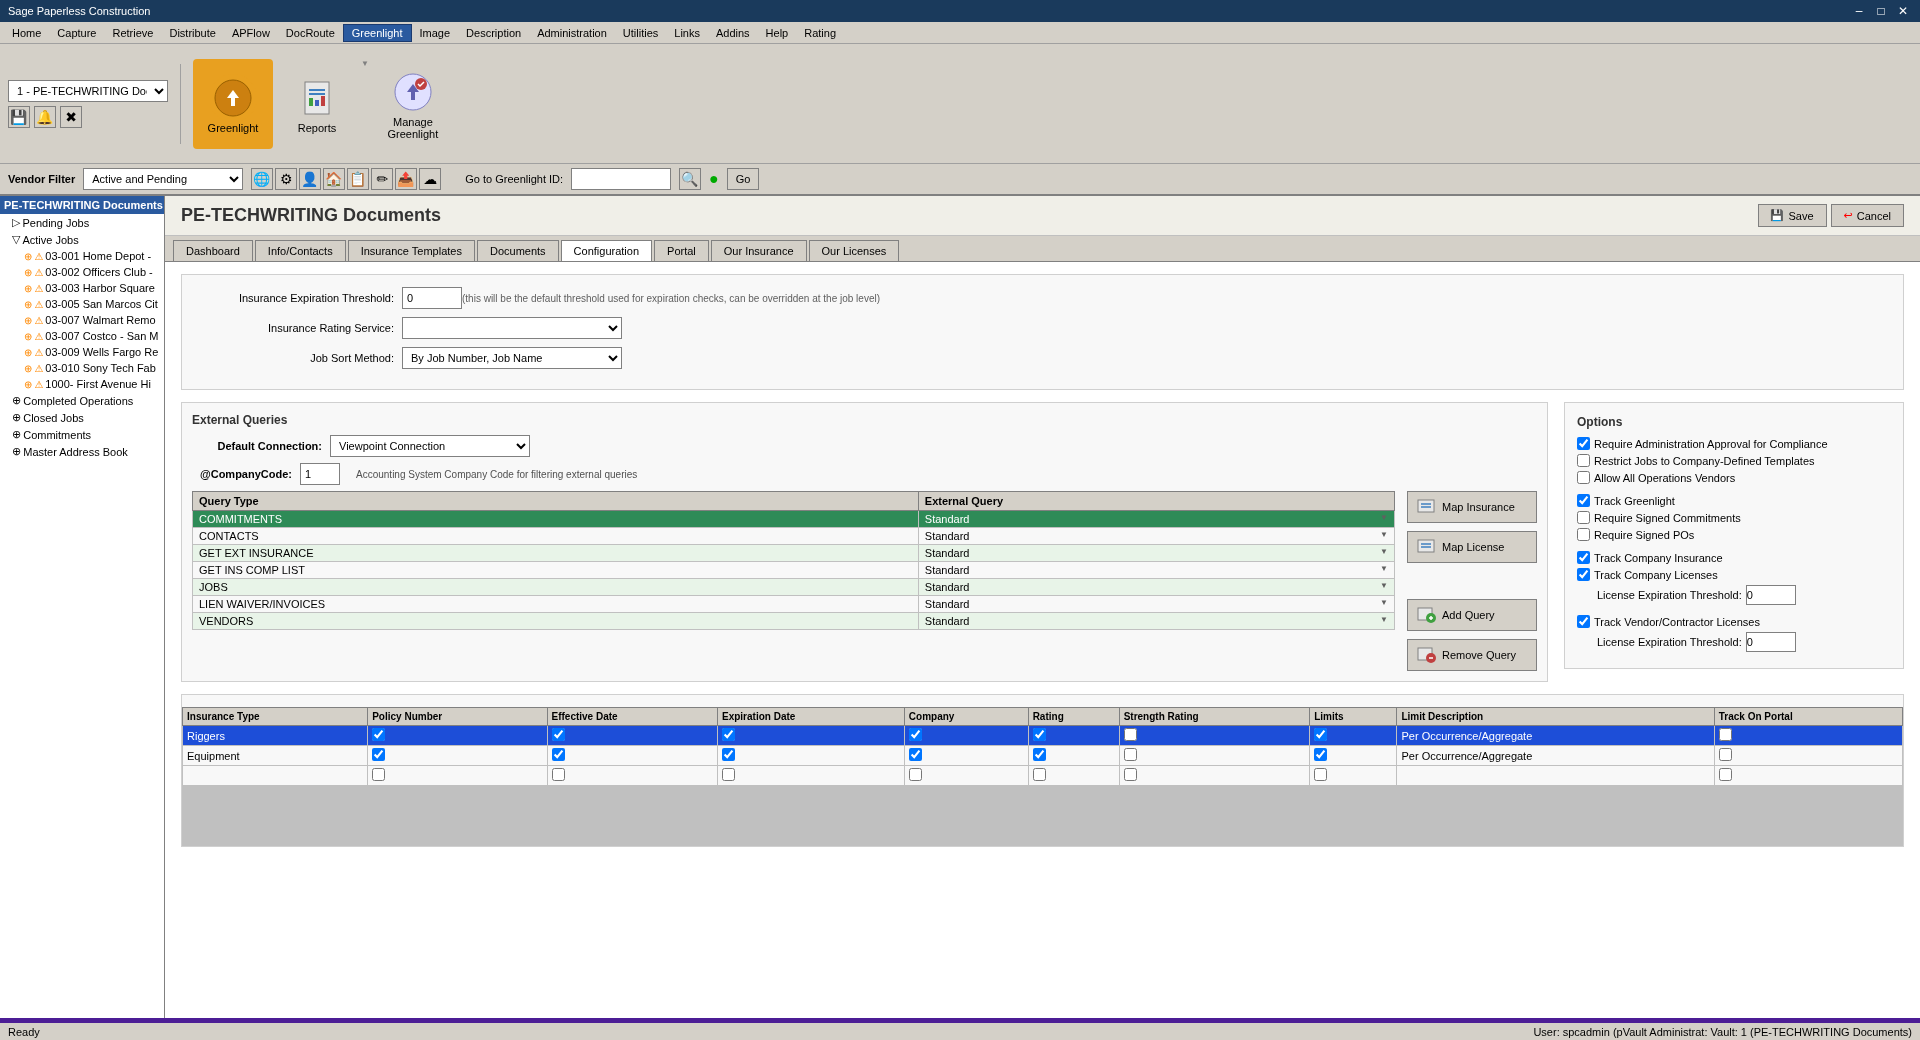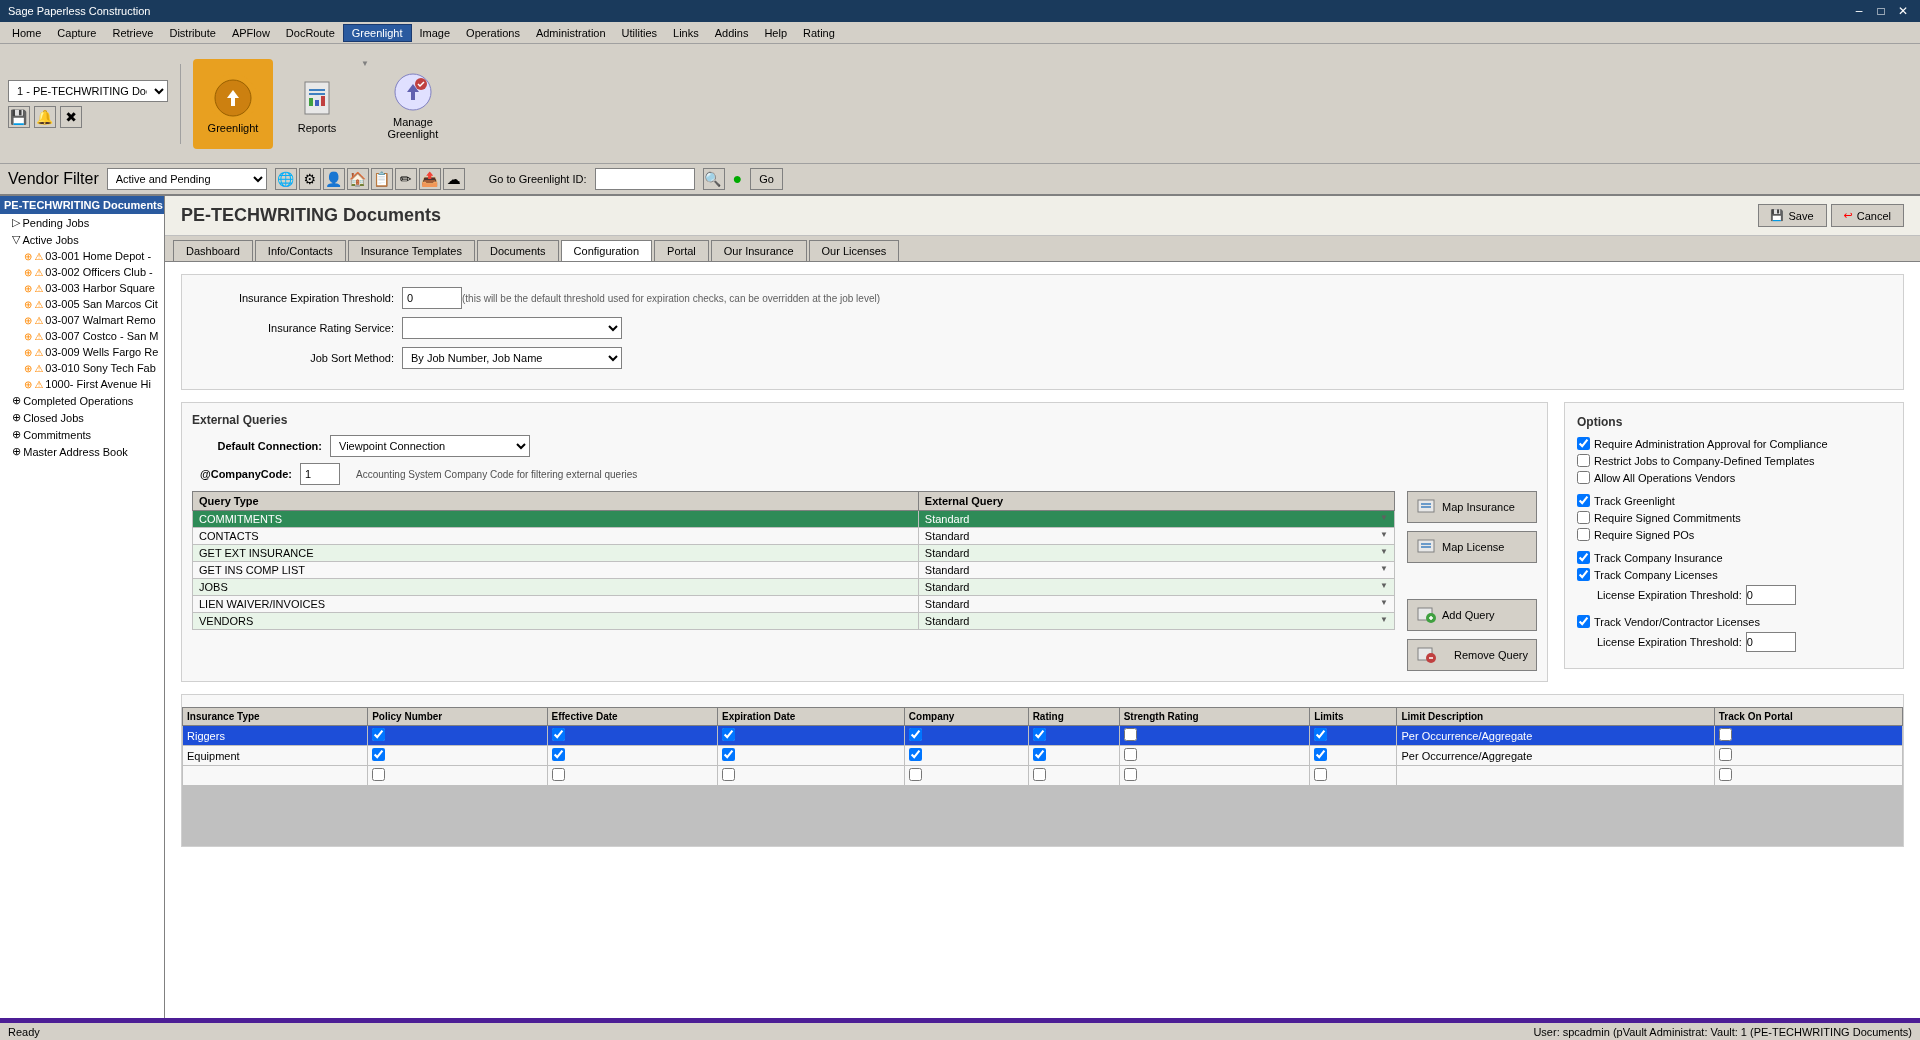--- a/index.html
+++ b/index.html
@@ -18,21 +18,21 @@
     
     .toolbar { background: #d4d0c8; border-bottom: 1px solid #a0a0a0; display: flex; align-items: center; height: 120px; padding: 4px 8px; gap: 8px; }
     .toolbar-dropdown { background: white; border: 1px solid #808080; height: 22px; width: 160px; font-size: 11px; padding: 2px 4px; }
     .toolbar-icon-btn { display: flex; flex-direction: column; align-items: center; justify-content: center; width: 80px; height: 90px; cursor: pointer; border: none; background: none; font-size: 10px; padding: 4px; }
     .toolbar-icon-btn.active { background: #e8a020; border-radius: 4px; }
     .toolbar-separator { width: 1px; height: 80px; background: #a0a0a0; margin: 0 4px; }
     .big-icon { width: 48px; height: 48px; display: flex; align-items: center; justify-content: center; font-size: 28px; }
     
     
     .nav-toolbar { background: #d4d0c8; border-bottom: 2px solid #808080; display: flex; align-items: center; height: 32px; padding: 0 8px; gap: 8px; }
-    .nav-label { font-size: 16px; font-weight: normal; }
+    .nav-label { font-size: 11px; font-weight: bold; }
     .nav-dropdown { background: white; border: 1px solid #808080; height: 22px; width: 160px; font-size: 11px; padding: 2px 4px; }
     .nav-icon-btn { width: 22px; height: 22px; border: 1px solid #808080; background: #d4d0c8; cursor: pointer; display: flex; align-items: center; justify-content: center; font-size: 14px; }
     .go-input { width: 100px; height: 22px; border: 1px solid #808080; background: white; font-size: 11px; padding: 2px 4px; }
     .go-btn { height: 22px; padding: 2px 8px; background: #d4d0c8; border: 1px solid #808080; cursor: pointer; font-size: 11px; }
     .go-green { color: #00aa00; font-size: 16px; }
     
     
     .main-layout { display: flex; height: calc(1040px - 22px - 22px - 120px - 32px - 22px); }
     
     
@@ -72,21 +72,21 @@
     .eq-table-container { flex: 1; }
     .eq-table { width: 100%; border-collapse: collapse; font-size: 11px; }
     .eq-table th { background: #d4d0c8; border: 1px solid #808080; padding: 3px 6px; text-align: left; }
     .eq-table td { border: 1px solid #c0c0c0; padding: 2px 6px; }
     .eq-table tr.selected td { background: #2e8b57; color: white; }
     .eq-table tr.even td { background: #e8f4e8; }
     .eq-table tr:not(.selected) td:last-child { }
     .dropdown-arrow { float: right; font-size: 8px; color: #606060; }
     .map-btn { background: #d4d0c8; border: 1px solid #808080; padding: 4px 8px; cursor: pointer; display: flex; align-items: center; gap: 6px; font-size: 11px; width: 130px; }
     .add-btn { background: #d4d0c8; border: 1px solid #808080; padding: 4px 8px; cursor: pointer; display: flex; align-items: center; gap: 6px; font-size: 11px; }
-    .remove-btn { background: #d4d0c8; border: 1px solid #808080; padding: 4px 8px; cursor: pointer; display: flex; align-items: center; gap: 6px; font-size: 11px; justify-content: space-between; }
+    .remove-btn { background: #d4d0c8; border: 1px solid #808080; padding: 4px 8px; cursor: pointer; display: flex; align-items: center; gap: 6px; font-size: 11px; }
     .checkbox-row { display: flex; align-items: center; gap: 4px; margin-bottom: 4px; font-size: 11px; }
     .checkbox-row input[type="checkbox"] { margin: 0; }
     .indent-row { padding-left: 20px; display: flex; align-items: center; gap: 4px; margin-bottom: 4px; font-size: 11px; }
     
     
     .ins-table { width: 100%; border-collapse: collapse; font-size: 11px; margin-top: 12px; }
     .ins-table th { background: #d4d0c8; border: 1px solid #808080; padding: 3px 4px; text-align: left; font-size: 10px; }
     .ins-table td { border: 1px solid #c0c0c0; padding: 2px 4px; }
     .ins-table tr.selected td { background: #1d4ed8; color: white; }
     
@@ -120,21 +120,21 @@
 
 <div class="menubar">
   <span class="menu-item">Home</span>
   <span class="menu-item">Capture</span>
   <span class="menu-item">Retrieve</span>
   <span class="menu-item">Distribute</span>
   <span class="menu-item">APFlow</span>
   <span class="menu-item">DocRoute</span>
   <span class="menu-item active">Greenlight</span>
   <span class="menu-item">Image</span>
-  <span class="menu-item">Operations</span>
+  <span class="menu-item">Description</span>
   <span class="menu-item">Administration</span>
   <span class="menu-item">Utilities</span>
   <span class="menu-item">Links</span>
   <span class="menu-item">Addins</span>
   <span class="menu-item">Help</span>
   <span class="menu-item">Rating</span>
 </div>
 
 <div class="toolbar">
   <div style="display:flex;flex-direction:column;gap:4px;">

